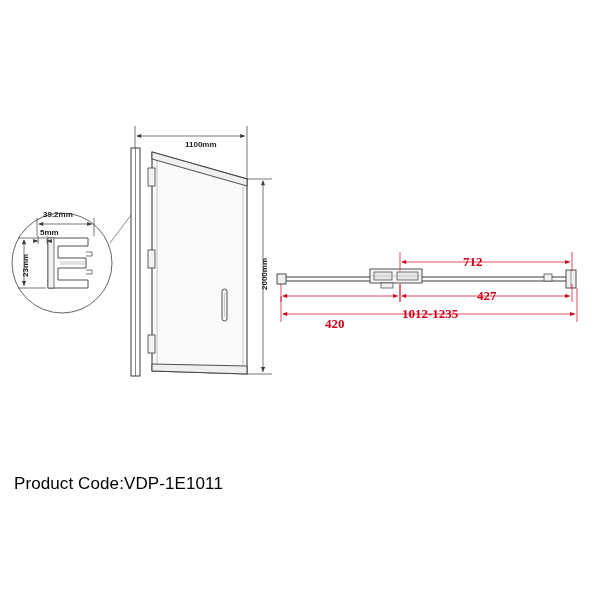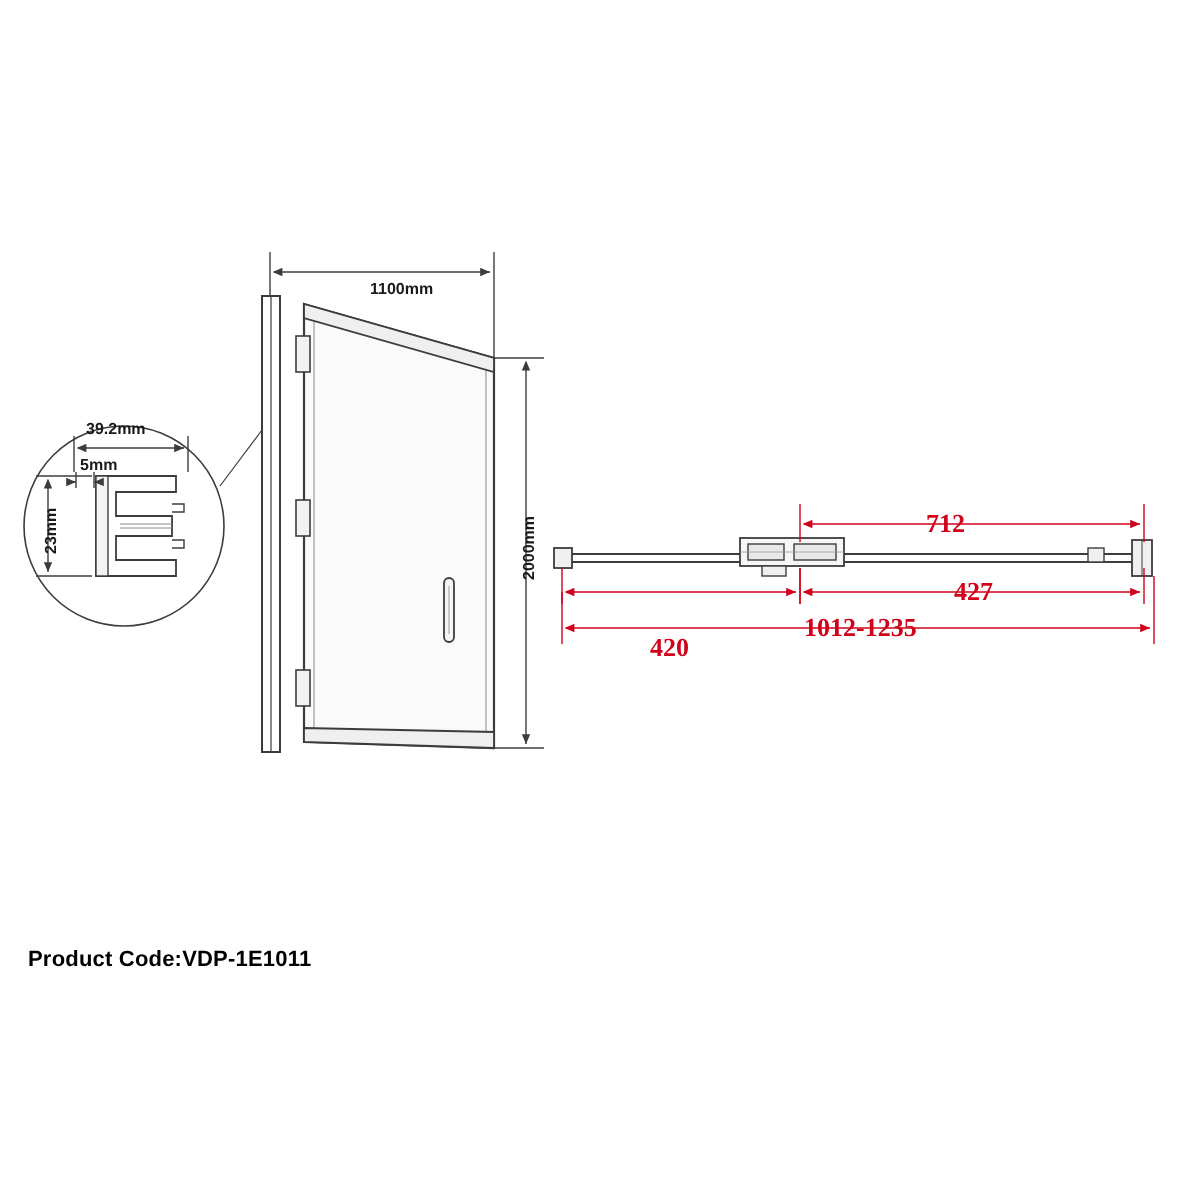--- a/index.html
+++ b/index.html
@@ -42,22 +42,22 @@
     font-weight: 700;
     font-family: Liberation Serif, serif;
   }
   .vert {
     transform: rotate(-90deg);
     transform-origin: 0 0;
   }
   .caption {
     position: absolute;
     left: 14px;
-    font-size: 11px;
-    font-weight: 700;
+    font-size: 17px;
+    font-weight: 400;
     color: #000;
     letter-spacing: 0.1px;
   }
   .cap1 { top: 474px; }
   .cap2 { top: 491px; }
 </style>
 </head>
 <body>
 
 <div id="page">

